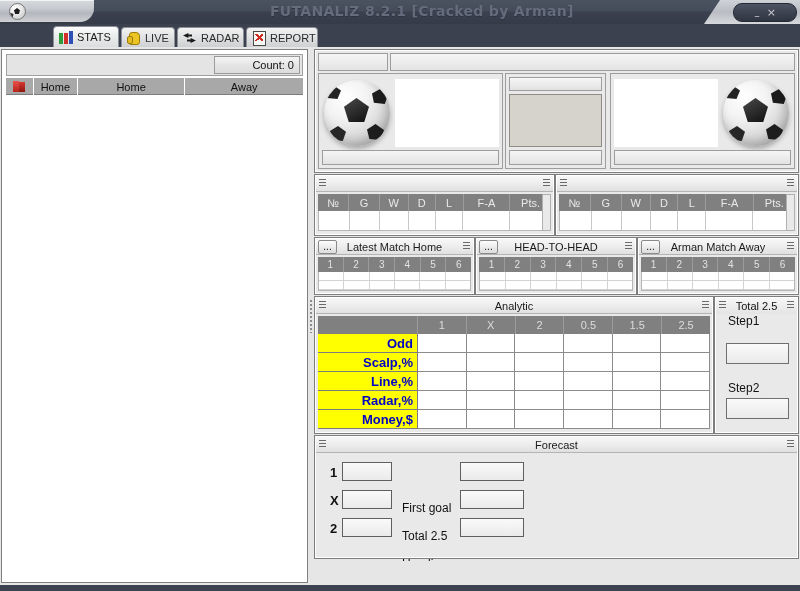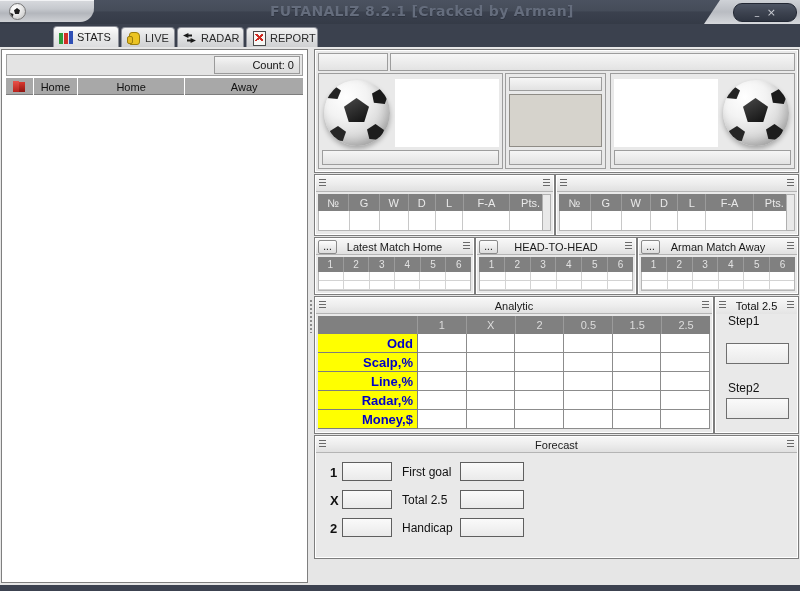--- a/index.html
+++ b/index.html
@@ -416,21 +416,21 @@
 
   
   .forecast { left: 0; top: 386px; width: 483px; height: 122px; }
   .fc-row-lbl {
     position: absolute; left: 14px; font-size: 13px; font-weight: bold; color:#111;
   }
   .fc-field {
     position: absolute; background: linear-gradient(180deg,#fafafa,#eaeaea);
     border: 1px solid #5f5f5f; box-sizing: border-box;
   }
-  .fc-name { position: absolute; font-size: 12px; color: #111; }
+  .fc-name { position: absolute; font-size: 12px; color: #111; margin-top: 36px; }
 
   
   .br-filler {
     position: absolute; left: 0; top: 511px; width: 483px; height: 21px;
     background: #e6e6e6;
   }
 </style>
 </head>
 <body>
 

